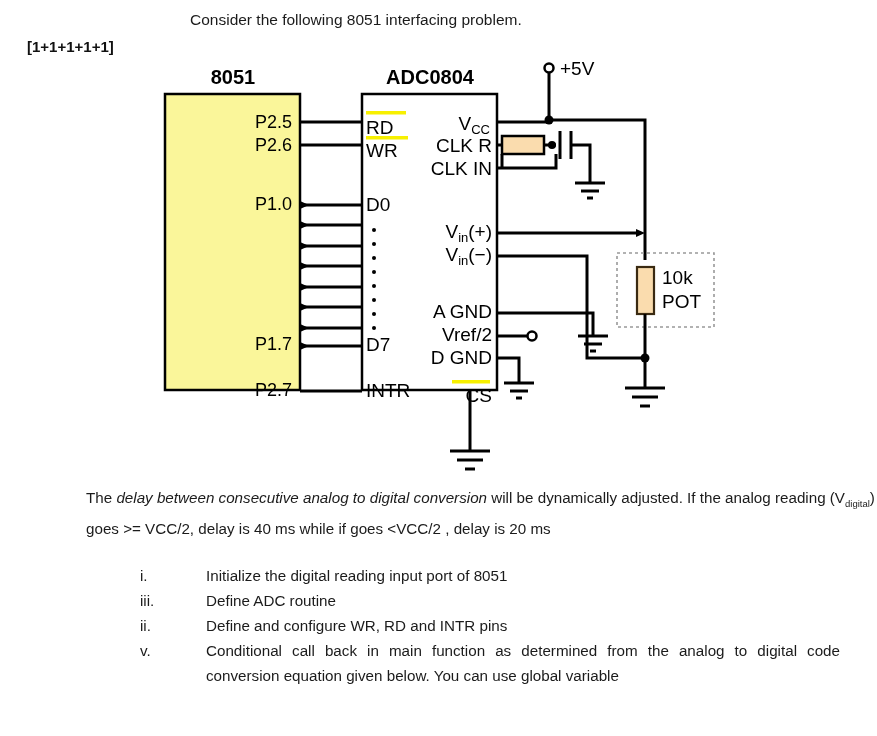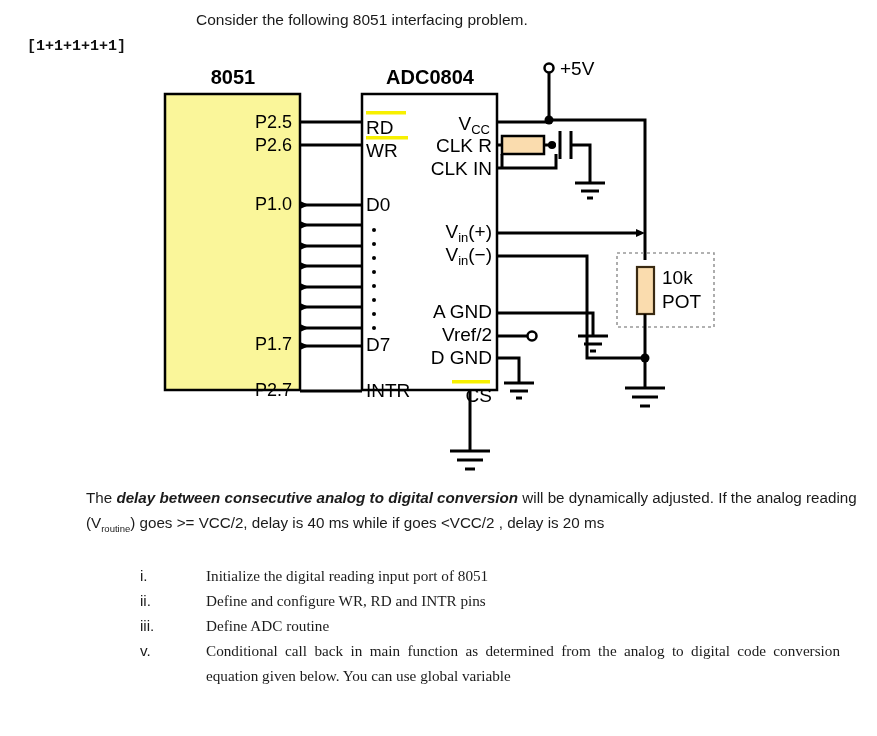--- a/index.html
+++ b/index.html
@@ -21,35 +21,34 @@
     position: absolute;
     left: 0; top: 0;
     width: 877px;
     height: 736px;
     background: #ffffff;
   }
 
   
   .intro-line {
     position: absolute;
-    left: 196px;
+    left: 190px;
     top: 11px;
     font-size: 15.5px;
     color: #1b1b1b;
     white-space: nowrap;
   }
   .marks-label {
     position: absolute;
     left: 27px;
     top: 38px;
     font-size: 15px;
     font-weight: bold;
     color: #111;
     white-space: nowrap;
-    font-family: Liberation Mono, monospace;
   }
 
   
   #circuit {
     position: absolute;
     left: 0;
     top: 58px;
     width: 811px;
     height: 420px;
   }
@@ -59,21 +58,21 @@
   .para {
     position: absolute;
     left: 86px;
     top: 485px;
     width: 790px;
     font-size: 15.2px;
     line-height: 25px;
     color: #1b1b1b;
   }
   .para b {
-    font-weight: bold;
+    font-weight: normal;
     font-style: italic;
   }
   .sub {
     font-size: 9.5px;
     vertical-align: sub;
   }
 
   
   .list {
     position: absolute;
@@ -89,21 +88,20 @@
     align-items: flex-start;
     margin-bottom: 0px;
   }
   .list-num {
     width: 66px;
     flex: 0 0 66px;
     font-size: 15.2px;
   }
   .list-text {
     flex: 1 1 auto;
-    font-family: Liberation Serif, serif;
   }
   .list-text.justify {
     text-align: justify;
   }
 </style>
 </head>
 <body>
 
 <div class="page">
 
@@ -275,35 +273,35 @@
       <circle cx="645" cy="300" r="4.5" fill="#000"></circle>
       <g stroke="#000" stroke-width="3">
         <path d="M625,330 L665,330"></path>
         <path d="M632,339 L658,339"></path>
         <path d="M640,348 L650,348"></path>
       </g>
     </svg>
   </div>
 
   <div class="para">
-    <span>The </span><b>delay between consecutive analog to digital conversion</b><span> will be dynamically adjusted. If the analog reading (V</span><span class="sub">routine</span><span>) goes &gt;= VCC/2, delay is 40 ms while if goes &lt;VCC/2 , delay is 20 ms</span>
+    <span>The </span><b>delay between consecutive analog to digital conversion</b><span> will be dynamically adjusted. If the analog reading (V</span><span class="sub">digital</span><span>) goes &gt;= VCC/2, delay is 40 ms while if goes &lt;VCC/2 , delay is 20 ms</span>
   </div>
 
   <div class="list">
     <div class="list-row">
       <div class="list-num">i.</div>
       <div class="list-text">Initialize the digital reading input port of 8051</div>
     </div>
     <div class="list-row">
+      <div class="list-num">iii.</div>
+      <div class="list-text">Define ADC routine</div>
+    </div>
+    <div class="list-row">
       <div class="list-num">ii.</div>
       <div class="list-text">Define and configure WR, RD and INTR pins</div>
-    </div>
-    <div class="list-row">
-      <div class="list-num">iii.</div>
-      <div class="list-text">Define ADC routine</div>
     </div>
     <div class="list-row">
       <div class="list-num">v.</div>
       <div class="list-text justify">Conditional call back in main function as determined from the analog to digital code conversion equation given below. You can use global variable</div>
     </div>
   </div>
 
 </div>
 
 </body></html>

